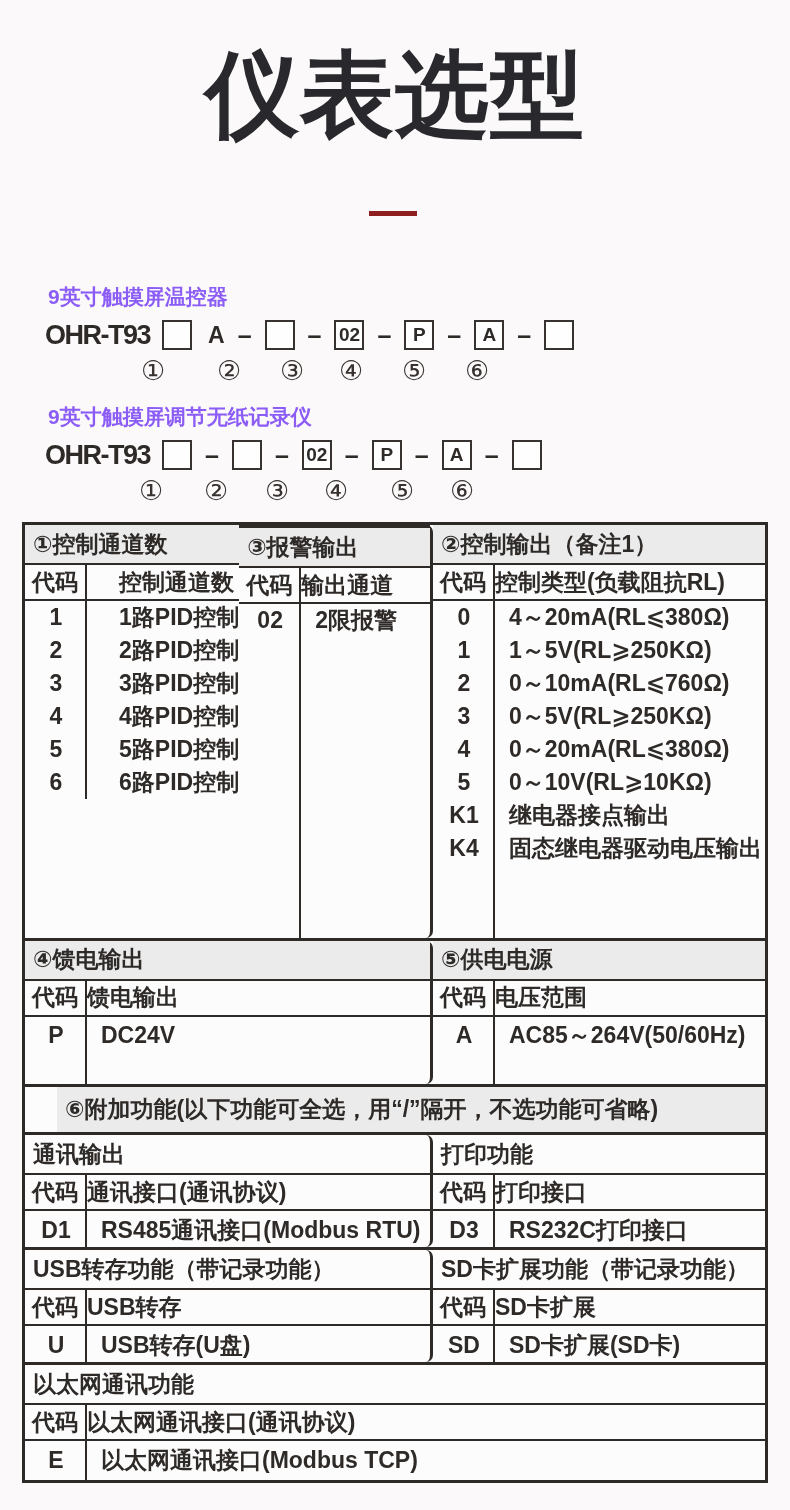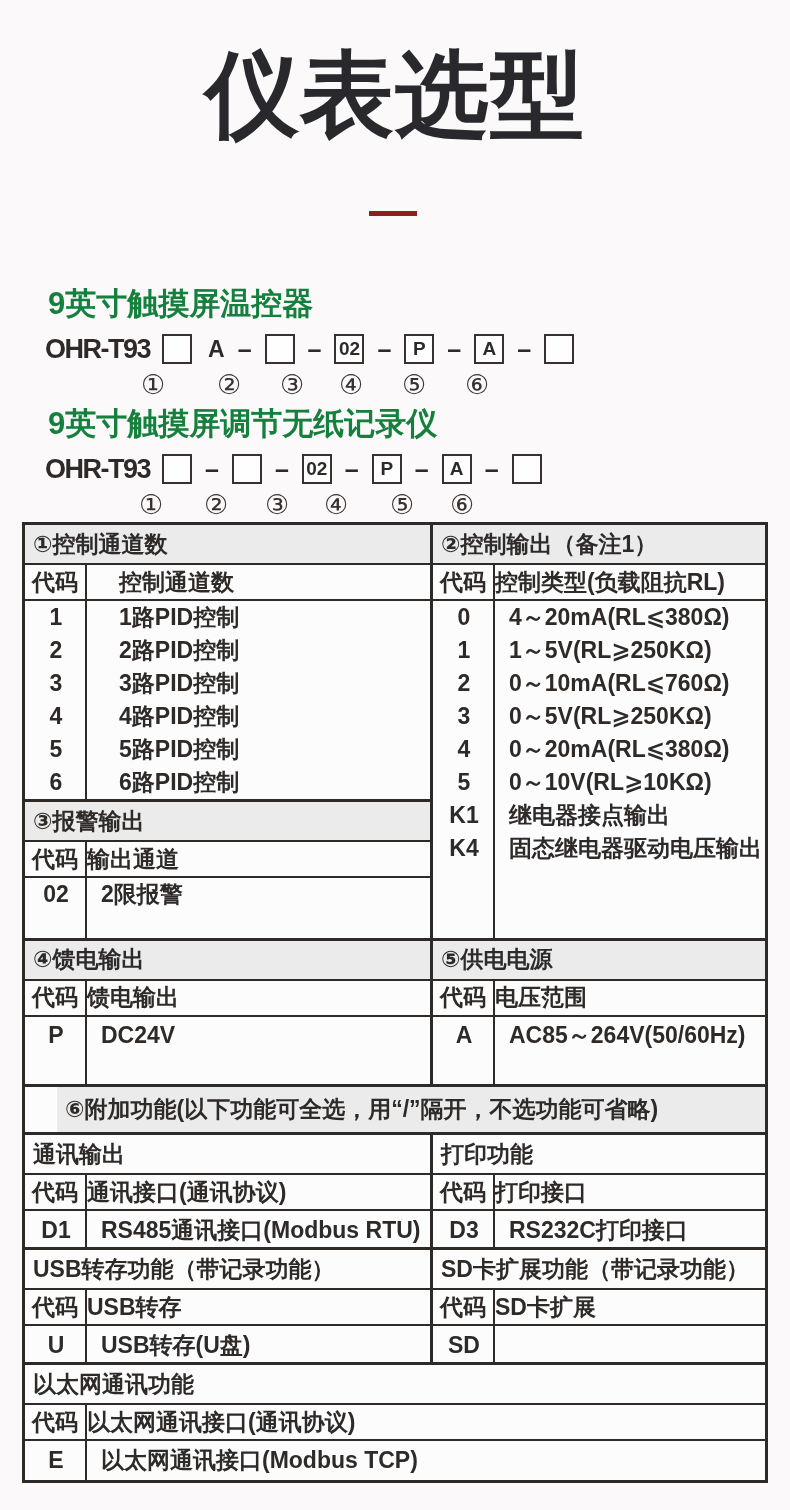--- a/index.html
+++ b/index.html
@@ -11,21 +11,21 @@
   
   .page-title{
     position:absolute;top:40px;left:0;width:790px;text-align:center;
     font-size:94px;line-height:1.18;font-weight:900;color:#29282c;letter-spacing:1px;
   }
   .red-line{position:absolute;top:211px;left:369px;width:48px;height:5px;background:#8e1f1f;}
 
   .model-block{position:absolute;left:0;width:790px;}
   #model1{top:283px;}
   #model2{top:403px;}
-  .model-heading{margin-left:48px;font-size:31px;font-weight:700;color:#15803d;}
+  .model-heading{margin-left:48px;font-size:21px;font-weight:700;color:#8b5cf6;}
   .model-line{margin-left:45px;margin-top:7px;display:flex;align-items:center;gap:16px;height:34px;}
   .prefix{font-size:27px;font-weight:700;letter-spacing:-1.5px;margin-right:-4px;white-space:nowrap;}
   .mbox{
     width:30px;height:30px;box-sizing:border-box;border:2px solid #37322f;background:#fefefe;
     display:flex;align-items:center;justify-content:center;font-size:19px;font-weight:700;flex:0 0 auto;
   }
   .mtext{font-size:23px;font-weight:700;}
   .mdash{font-size:25px;font-weight:700;margin:0 -3px;}
   .circles{position:relative;height:30px;margin-top:3px;}
   .circles span{position:absolute;top:0;font-size:27px;font-weight:400;color:#37322f;}
@@ -35,21 +35,21 @@
     position:absolute;left:22px;top:522px;width:746px;height:961px;box-sizing:border-box;
     border:3px solid #2e2a27;background:#fdfcfc;display:flex;flex-direction:column;
   }
   .band{display:flex;box-sizing:border-box;border-bottom:3px solid #2e2a27;}
   .bandA{height:418px;}
   .bandB{height:147px;}
   .bandC{height:48px;padding-left:32px;}
   .bandD{height:115px;}
   .bandE{height:115px;}
   .bandF{flex:1;border-bottom:none;flex-direction:column;}
-  .half{box-sizing:border-box;display:flex;flex-direction:column;min-width:0;}
+  .half{box-sizing:border-box;display:flex;flex-direction:row;min-width:0;border-radius:7px;}
   .half.L{width:408px;border-right:3px solid #2e2a27;}
   .half.R{flex:1;justify-content:center;}
   .sub{display:flex;flex-direction:column;min-height:0;}
   .sub.grow{flex:1;}
 
   .sec-title{
     height:40px;box-sizing:border-box;border-bottom:2px solid #2e2a27;background:#ebebeb;
     display:flex;align-items:center;padding-left:8px;font-size:23px;font-weight:700;white-space:nowrap;
   }
   .sec-title.bt{height:43px;border-top:3px solid #2e2a27;}
@@ -317,20 +317,21 @@
     <div class="half R">
       <div class="sub grow">
         <div class="sec-title white">SD卡扩展功能（带记录功能）</div>
         <div class="colhead">
           <span class="c1">代码</span>
           <span class="c2">SD卡扩展</span>
         </div>
         <div class="rows rh38">
             <div class="trow">
               <span class="c1">SD</span>
+              <span class="c2">SD卡扩展(SD卡)</span>
             </div>
           </div>
       </div>
     </div>
   </div>
 
   <div class="band bandF">
     <div class="sec-title white">以太网通讯功能</div>
     <div class="colhead">
       <span class="c1">代码</span>

